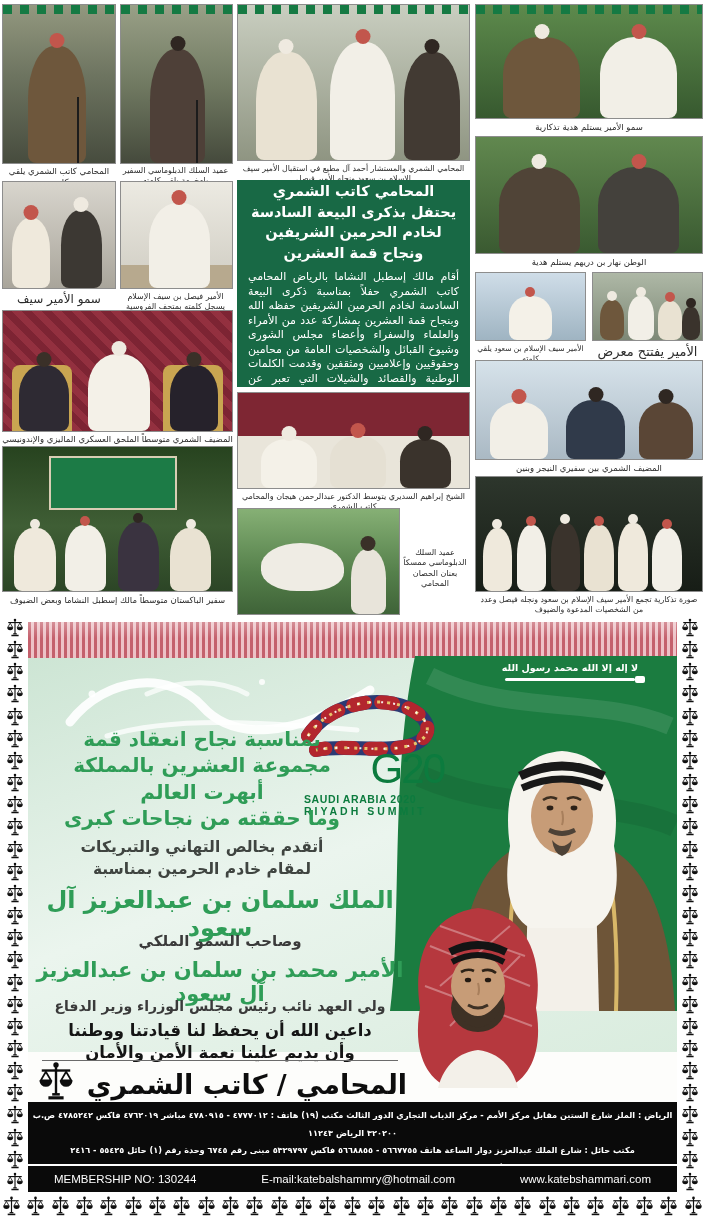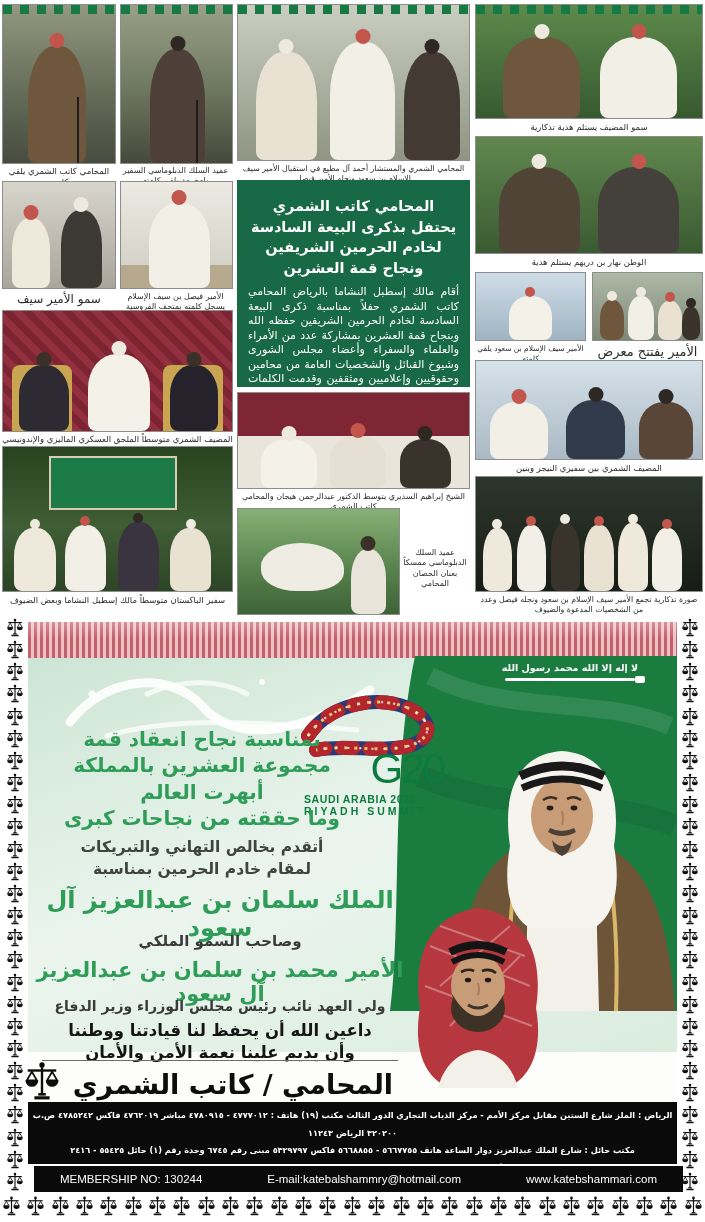--- a/index.html
+++ b/index.html
@@ -13,21 +13,21 @@
        width:15px;height:15px;border-radius:50%;background:var(--h,#caa);}
   .fg-s::before{top:-9px;width:10px;height:10px;}
   .bunt{position:absolute;top:0;left:0;right:0;height:9px;
        background:repeating-linear-gradient(90deg,#157a43 0 9px,rgba(255,255,255,0) 9px 17px);}
   .mic{position:absolute;bottom:0;width:2px;background:#1c1c1c;}
   .chair{position:absolute;bottom:0;background:#c9a551;border-radius:8px 8px 0 0;}
   .banner{position:absolute;background:#1c7b46;border:2px solid #d8cdb4;box-sizing:border-box;}
   .tbl{position:absolute;bottom:0;left:0;right:0;height:22%;background:#b7a98e;}
   .horse{position:absolute;background:#efece4;border-radius:55% 60% 45% 50%;}
   .news{position:absolute;background:#186945;color:#fff;direction:rtl;
-        padding:16px 11px;box-sizing:border-box;}
+        padding:1px 11px;box-sizing:border-box;}
   .news-h{font-weight:bold;font-size:14.5px;text-align:center;line-height:1.42;margin-bottom:7px;}
   .news-b{font-size:11px;line-height:1.32;text-align:justify;}
   .orn{position:absolute;background:
         linear-gradient(180deg,rgba(255,255,255,.30),rgba(255,255,255,0) 45%),
         repeating-linear-gradient(90deg,#c4606c 0 3px,#edc2c7 3px 6px),
         linear-gradient(180deg,#d98a93,#b44a58);}
   .mint{position:absolute;background:linear-gradient(160deg,#cde5d4 0%,#ebf5ee 45%,#d7ebdc 100%);}
   .whitebar{position:absolute;background:#fdfdfb;}
   .adtxt{position:absolute;direction:rtl;text-align:center;}
   .occ{color:#2f9d57;font-size:20px;font-weight:bold;line-height:1.32;}
@@ -36,21 +36,21 @@
   .small-dark{color:#3a3a3a;font-weight:bold;}
   .prayer{color:#151515;font-size:16.5px;font-weight:bold;line-height:1.35;}
   .divider{position:absolute;border-top:1.5px solid #6b6b6b;}
   .sig{position:absolute;display:flex;align-items:center;justify-content:center;gap:12px;
        direction:rtl;color:#0d0d0d;}
   .sig-name{font-size:27px;font-weight:bold;white-space:nowrap;}
   .contact{position:absolute;background:#0a0a0a;color:#fff;direction:rtl;text-align:center;
        font-size:8.2px;font-weight:bold;line-height:2.15;padding-top:5px;box-sizing:border-box;}
   .footerbar{position:absolute;background:#0a0a0a;color:#fff;display:flex;align-items:center;
        justify-content:space-between;padding:0 26px;box-sizing:border-box;
-       font-family:"Liberation Sans",sans-serif;font-size:11.5px;margin-left:6px;}
+       font-family:"Liberation Sans",sans-serif;font-size:11.5px;}
   .bcol{position:absolute;display:flex;flex-direction:column;justify-content:space-between;
        align-items:center;color:#101010;}
   .brow{position:absolute;display:flex;justify-content:space-between;color:#101010;}
   .bcol svg{width:18px;height:20px;} .brow svg{width:19px;height:21px;}
   .sig svg{width:38px;height:42px;}
   .g20{position:absolute;font-family:"Liberation Sans",sans-serif;color:#0c7b3e;direction:ltr;}
   .g20-name{font-size:42px;font-weight:normal;letter-spacing:-2px;line-height:1;text-align:right;}
   .g20-l1{font-size:10.5px;font-weight:bold;letter-spacing:.6px;margin-top:3px;}
   .g20-l2{font-size:10.5px;font-weight:bold;letter-spacing:3px;}
   .shahada{position:absolute;color:#fff;font-size:9.5px;font-weight:bold;text-align:center;
@@ -129,21 +129,21 @@
   <div class="horse" style="left:14%;top:32%;width:52%;height:46%"></div>
   <div class="fg" style="left:70%;width:22%;height:62%;--b:#e8e4da;--h:#3a3028"></div>
 </div>
 <div class="cap" style="left:401px;top:548px;width:68px;font-size:8px">عميد السلك الدبلوماسي ممسكاً بعنان الحصان المحامي</div>
 
 <div class="ph" style="left:475px;top:4px;width:228px;height:115px;background:linear-gradient(180deg,#5d8a4c,#37592f)">
   <div class="bunt"></div>
   <div class="fg" style="left:12%;width:34%;height:72%;--b:#6e573c;--h:#efeae0"></div>
   <div class="fg" style="left:55%;width:34%;height:72%;--b:#f2efe7;--h:#c2564c"></div>
 </div>
-<div class="cap" style="left:475px;top:122px;width:228px">سمو المضيف يستلم هدية تذكارية</div>
+<div class="cap" style="left:475px;top:122px;width:228px">سمو الأمير يستلم هدية تذكارية</div>
 
 <div class="ph" style="left:475px;top:136px;width:228px;height:118px;background:linear-gradient(180deg,#61884f,#3a5a31)">
   <div class="fg" style="left:10%;width:36%;height:74%;--b:#504437;--h:#efeae0"></div>
   <div class="fg" style="left:54%;width:36%;height:74%;--b:#44413c;--h:#c2564c"></div>
 </div>
 <div class="cap" style="left:475px;top:257px;width:228px">الوطن نهار بن دريهم يستلم هدية</div>
 
 <div class="ph" style="left:475px;top:272px;width:111px;height:69px;background:linear-gradient(180deg,#cfdde8,#9fb4c2)">
   <div class="fg fg-s" style="left:30%;width:40%;height:66%;--b:#f4f1e8;--h:#c2564c"></div>
 </div>
@@ -268,21 +268,21 @@
 
 <div class="adtxt small-dark" style="left:30px;top:998px;width:380px;font-size:14px">ولي العهد نائب رئيس مجلس الوزراء وزير الدفاع</div>
 
 <div class="adtxt" style="left:30px;top:1020px;width:380px">
   <div class="prayer">داعين الله أن يحفظ لنا قيادتنا ووطننا</div>
   <div class="prayer">وأن يديم علينا نعمة الأمن والأمان</div>
 </div>
 
 <div class="divider" style="left:42px;top:1060px;width:356px"></div>
 
-<div class="sig" style="left:28px;top:1064px;width:360px;height:40px">
+<div class="sig" style="left:42px;top:1064px;width:360px;height:40px">
   <div class="sig-name">المحامي / كاتب الشمري</div>
   <span><svg viewBox="0 0 24 26">
     <g fill="currentColor">
       <circle cx="12" cy="2.2" r="1.7"></circle>
       <rect x="11.25" y="2.5" width="1.5" height="18.5"></rect>
       <rect x="3" y="5" width="18" height="1.5"></rect>
       <path d="M5.6 6.5 L2.4 12 L8.8 12 Z" fill="none" stroke="currentColor" stroke-width="1.1"></path>
       <path d="M1.6 12 a4 4 0 0 0 8 0 Z"></path>
       <path d="M18.4 6.5 L15.2 12 L21.6 12 Z" fill="none" stroke="currentColor" stroke-width="1.1"></path>
       <path d="M14.4 12 a4 4 0 0 0 8 0 Z"></path>

